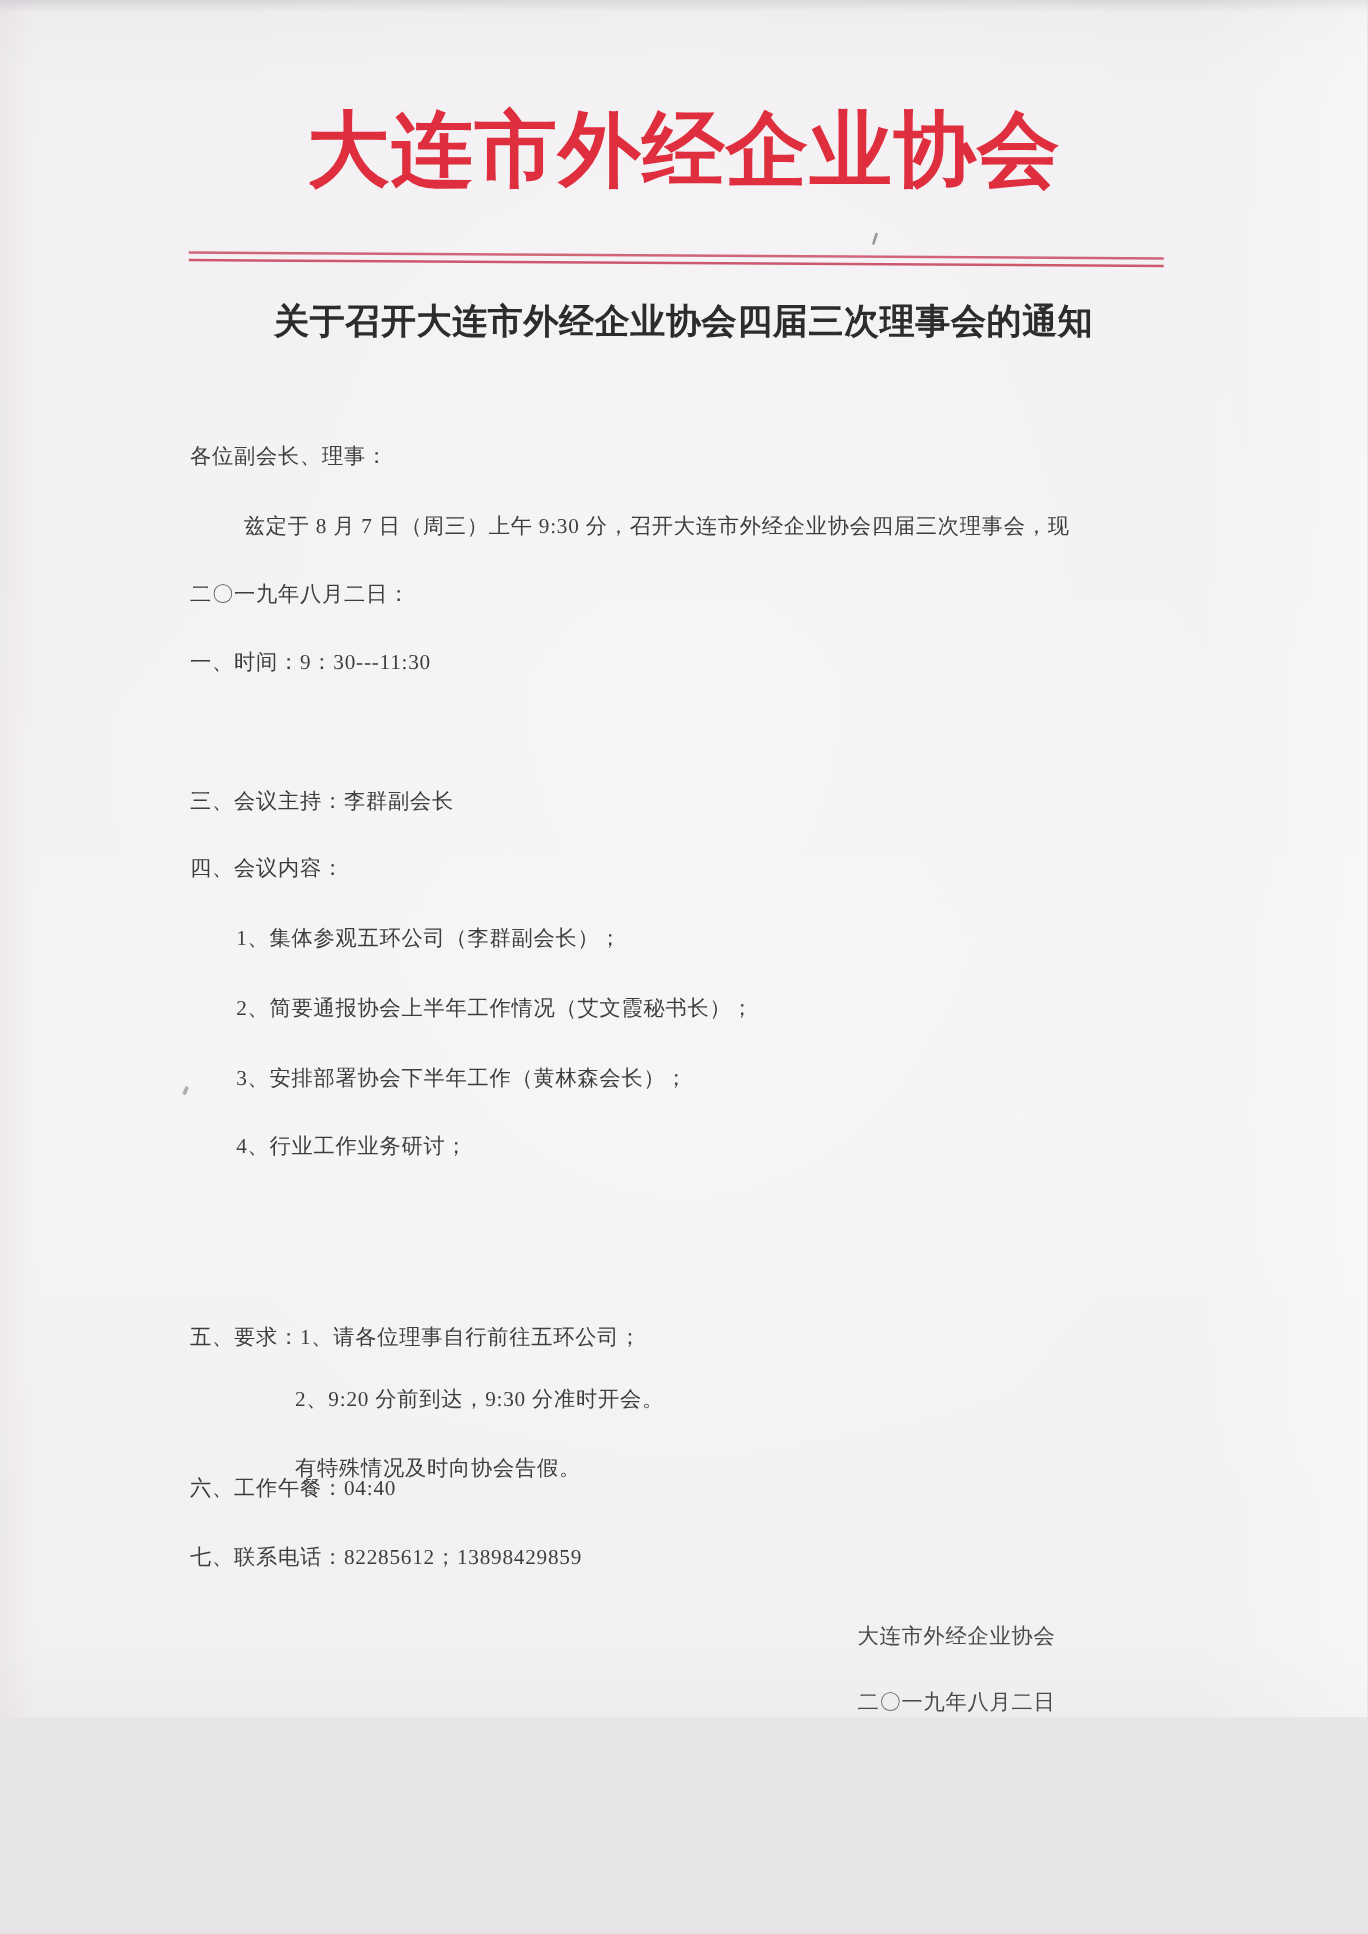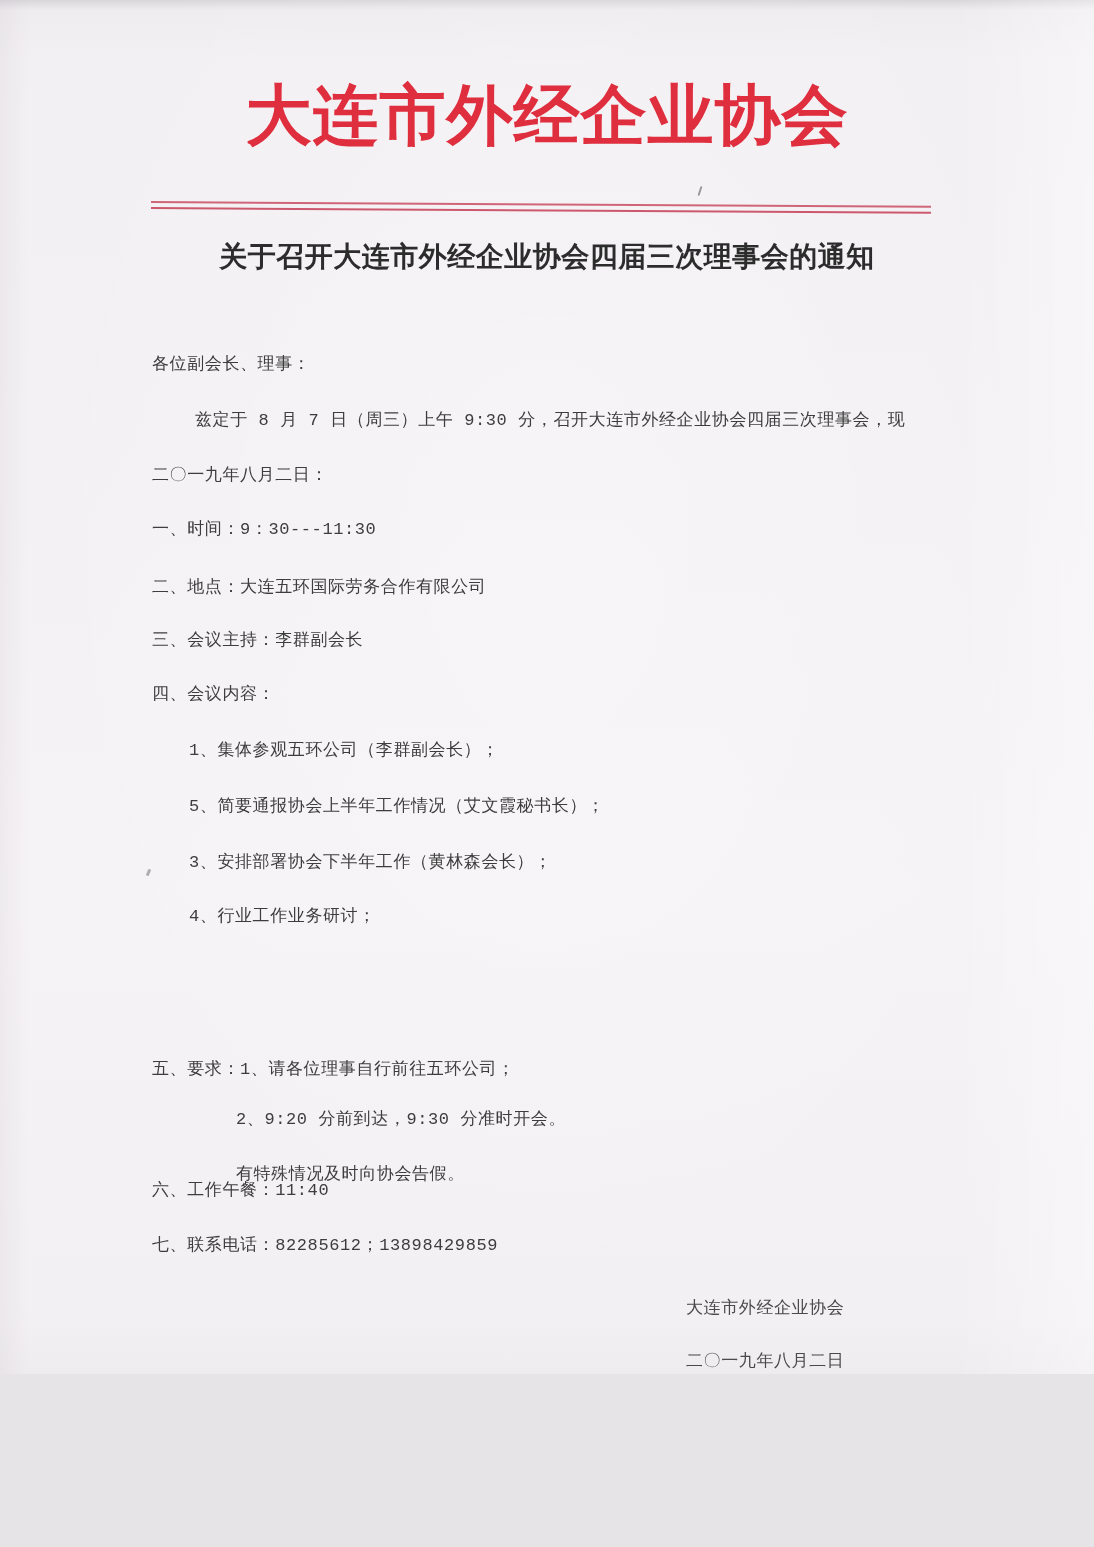--- a/index.html
+++ b/index.html
@@ -9,21 +9,21 @@
   }
   .paper {
     position: relative;
     width: 1094px;
     height: 1374px;
     margin: 0 auto;
     overflow: hidden;
     background:
       linear-gradient(180deg, #d9d6da 0px, #efecef 10px, #f3f0f3 60px,
                       #f4f1f4 35%, #f6f3f6 65%, #f3f0f3 96%, #efecef 100%);
-    font-family: Liberation Mono, monospace;
+    font-family: Liberation Serif, serif;
   }
   
   .paper::before {
     content: "";
     position: absolute;
     inset: 0;
     pointer-events: none;
     background:
       linear-gradient(90deg, rgba(180,175,182,0.12) 0px, rgba(0,0,0,0) 28px),
       linear-gradient(270deg, rgba(255,255,255,0.35) 0px, rgba(0,0,0,0) 140px),
@@ -114,42 +114,41 @@
   <div class="notice-title">关于召开大连市外经企业协会四届三次理事会的通知</div>
 
   <div class="line" style="top:351px">各位副会长、理事：</div>
 
   <div class="line indent-first" style="top:407px">兹定于 8 月 7 日（周三）上午 9:30 分，召开大连市外经企业协会四届三次理事会，现</div>
 
   <div class="line" style="top:462px">二〇一九年八月二日：</div>
 
   <div class="line" style="top:516px">一、时间：9：30---11:30</div>
 
-  <div class="line" style="top:574px">二、地点：大连五环国际劳务合作有限公司</div>
 
   <div class="line" style="top:627px">三、会议主持：李群副会长</div>
 
   <div class="line" style="top:681px">四、会议内容：</div>
 
   <div class="line sub" style="top:737px">1、集体参观五环公司（李群副会长）；</div>
 
-  <div class="line sub" style="top:793px">5、简要通报协会上半年工作情况（艾文霞秘书长）；</div>
+  <div class="line sub" style="top:793px">2、简要通报协会上半年工作情况（艾文霞秘书长）；</div>
 
   <div class="line sub" style="top:849px">3、安排部署协会下半年工作（黄林森会长）；</div>
 
   <div class="line sub" style="top:903px">4、行业工作业务研讨；</div>
 
 
   <div class="line" style="top:1056px">五、要求：1、请各位理事自行前往五环公司；</div>
 
   <div class="line deep" style="top:1069px">2、9:20 分前到达，9:30 分准时开会。</div>
 
   <div class="line deep" style="top:1124px">有特殊情况及时向协会告假。</div>
 
-  <div class="line" style="top:1177px">六、工作午餐：11:40</div>
+  <div class="line" style="top:1177px">六、工作午餐：04:40</div>
 
   <div class="line" style="top:1232px">七、联系电话：82285612；13898429859</div>
 
   <div class="line sig" style="top:1295px">大连市外经企业协会</div>
 
   <div class="line sig" style="top:1348px">二〇一九年八月二日</div>
 
   <div class="speck speck-top"></div>
   <div class="speck speck-left"></div>
 

